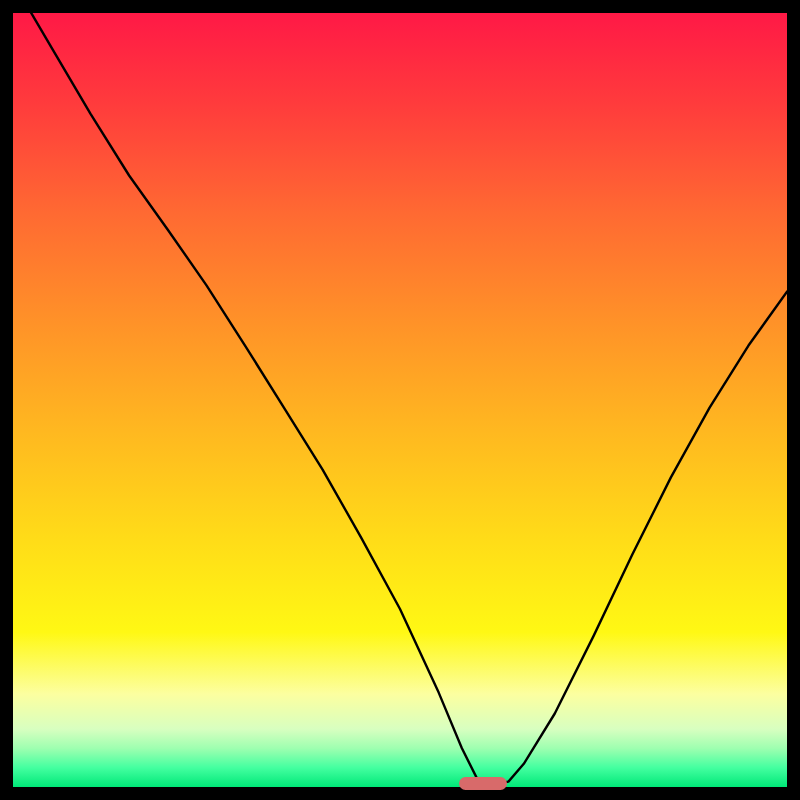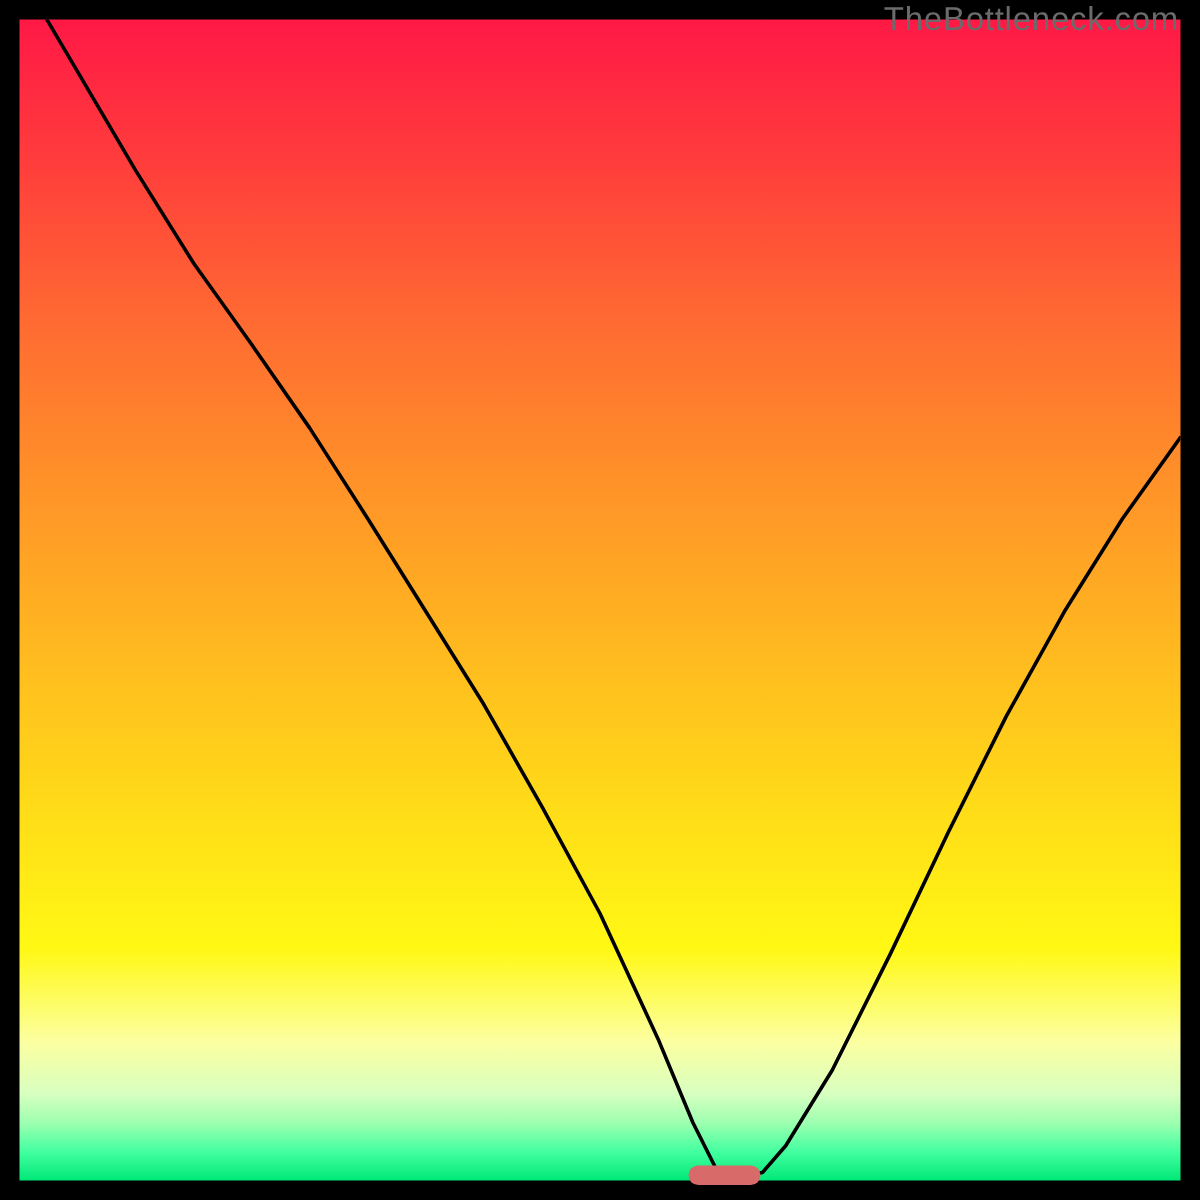--- a/index.html
+++ b/index.html
@@ -69,15 +69,14 @@
 
 <div class="stage">
 
   <div class="plot-area">
     <svg class="curve" viewBox="0 0 774 774" preserveAspectRatio="none">
       <path id="curve-path" d="M0.0 -31.0 L38.7 34.8 L77.4 100.6 L116.1 162.5 L154.8 216.7 L193.5 272.4 L232.2 332.8 L270.9 394.7 L309.6 456.7 L348.3 524.8 L387.0 596.0 L425.7 679.6 L448.9 735.3 L468.3 774.0 L495.4 768.6 L510.8 750.8 L541.8 700.5 L580.5 623.1 L619.2 541.8 L657.9 464.4 L696.6 394.7 L735.3 332.8 L774.0 278.6" fill="none" stroke="#000" stroke-width="2.4" stroke-linecap="round" stroke-linejoin="round"></path>
     </svg>
     <div id="marker" class="marker" style="width: 47.988px; left: 445.824px; top: 764px; background: rgb(216, 106, 106);"></div>
   </div>
 
-  <div class="watermark">TheBottleneck.com</div>
 
 </div>
 
 </body></html>

